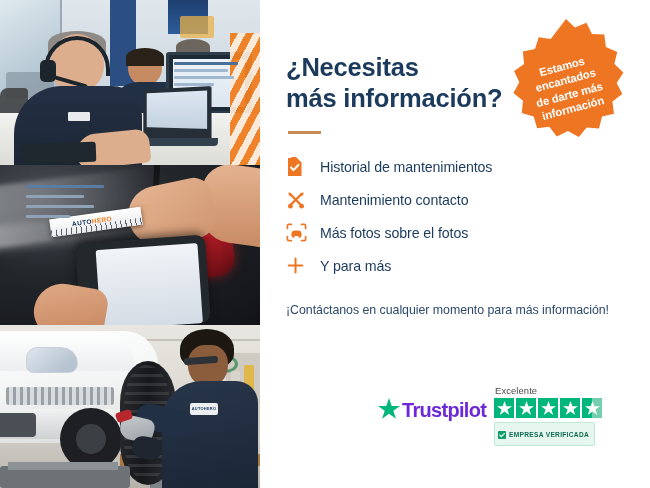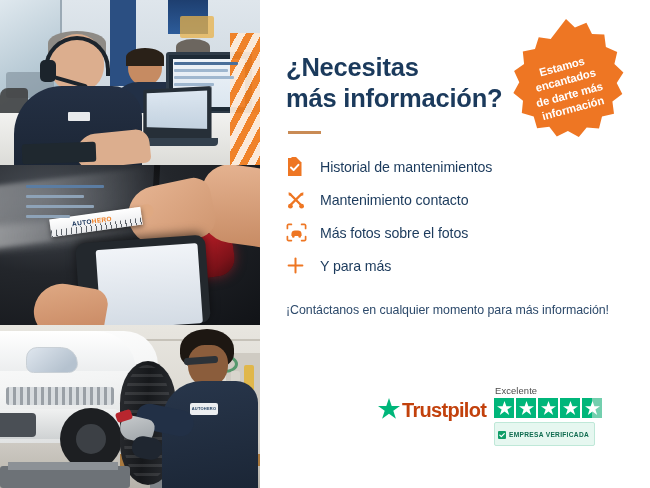--- a/index.html
+++ b/index.html
@@ -484,21 +484,21 @@
   }
   .tp-logo {
     display: flex;
     align-items: center;
     padding-top: 13px;
     margin-right: 8px;
   }
   .tp-logo-text {
     font-size: 20px;
     font-weight: bold;
-    color: #c2410c;
+    color: #6d28d9;
     letter-spacing: -0.7px;
     margin-left: 2px;
   }
   .tp-rating { display: flex; flex-direction: column; align-items: flex-start; }
   .tp-excelente {
     font-size: 9.4px;
     color: #4b4b4b;
     margin: 0 0 2px 1px;
     letter-spacing: .1px;
   }

